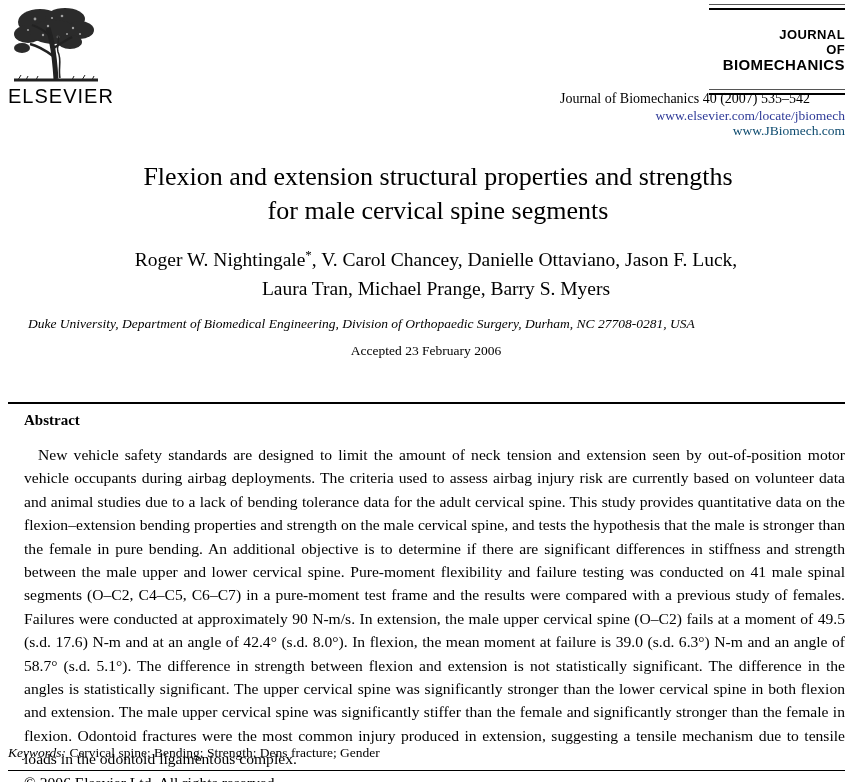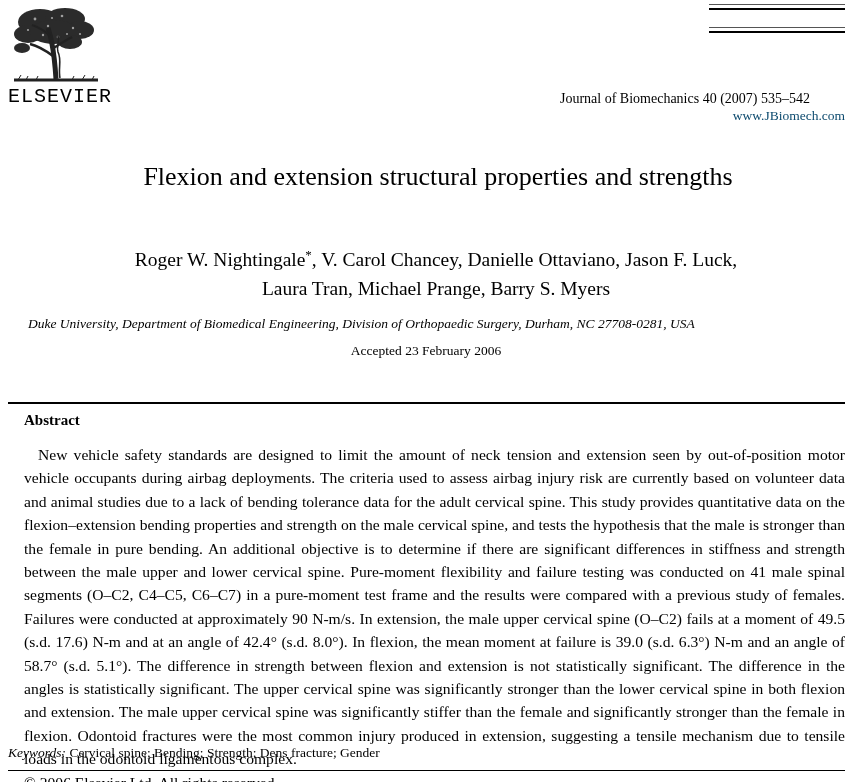--- a/index.html
+++ b/index.html
@@ -8,21 +8,21 @@
     width:852px;height:782px;
     background:#fff;color:#000;
     font-family:"Liberation Serif","DejaVu Serif",serif;
     overflow:hidden;
   }
   
   .logo-block{position:absolute;left:8px;top:4px;width:100px;text-align:left;}
   .tree-icon{display:block;margin-left:2px;}
   .wordmark{
     font-size:20px;letter-spacing:1px;margin-top:1px;
-    font-family:Liberation Mono, monospace;
+    font-family:Liberation Sans, sans-serif;
   }
   .citation{
     position:absolute;top:91px;left:0;right:42px;
     text-align:right;font-size:14px;
   }
   .masthead{position:absolute;top:4px;right:7px;width:136px;}
   .dbl-rule{height:3px;border-top:1.5px solid #555;border-bottom:2.5px solid #000;}
   .jname{
     margin-top:17px;text-align:right;
     font-family:"Liberation Sans","DejaVu Sans",sans-serif;
@@ -118,29 +118,36 @@
           <path d="M82 76 L84 72"></path>
       </g>
     </svg>
     <div class="wordmark">ELSEVIER</div>
   </div>
 
   <div class="citation">Journal of Biomechanics 40 (2007) 535–542</div>
 
   <div class="masthead">
     <div class="dbl-rule top"></div>
+    <div class="jname">
+      <div class="ln-sm">JOURNAL</div>
+      <div class="ln-sm">OF</div>
+      <div class="ln-lg">BIOMECHANICS</div>
+    </div>
     <div class="dbl-rule bottom"></div>
   </div>
 
   <div class="links">
+    <a class="link-blue" id="link-primary" style="color: rgb(46, 58, 152);">www.elsevier.com/locate/jbiomech</a>
     <a class="link-black">www.JBiomech.com</a>
   </div>
 
   <h1 class="title">
     <span>Flexion and extension structural properties and strengths</span><br>
+    <span>for male cervical spine segments</span>
   </h1>
 
   <div class="authors">
     <span>Roger W. Nightingale</span><sup>*</sup><span>, V. Carol Chancey, Danielle Ottaviano, Jason F. Luck,</span><br>
     <span>Laura Tran, Michael Prange, Barry S. Myers</span>
   </div>
 
   <div class="affiliation">Duke University, Department of Biomedical Engineering, Division of Orthopaedic Surgery, Durham, NC 27708-0281, USA</div>
   <div class="accepted">Accepted 23 February 2006</div>
 

